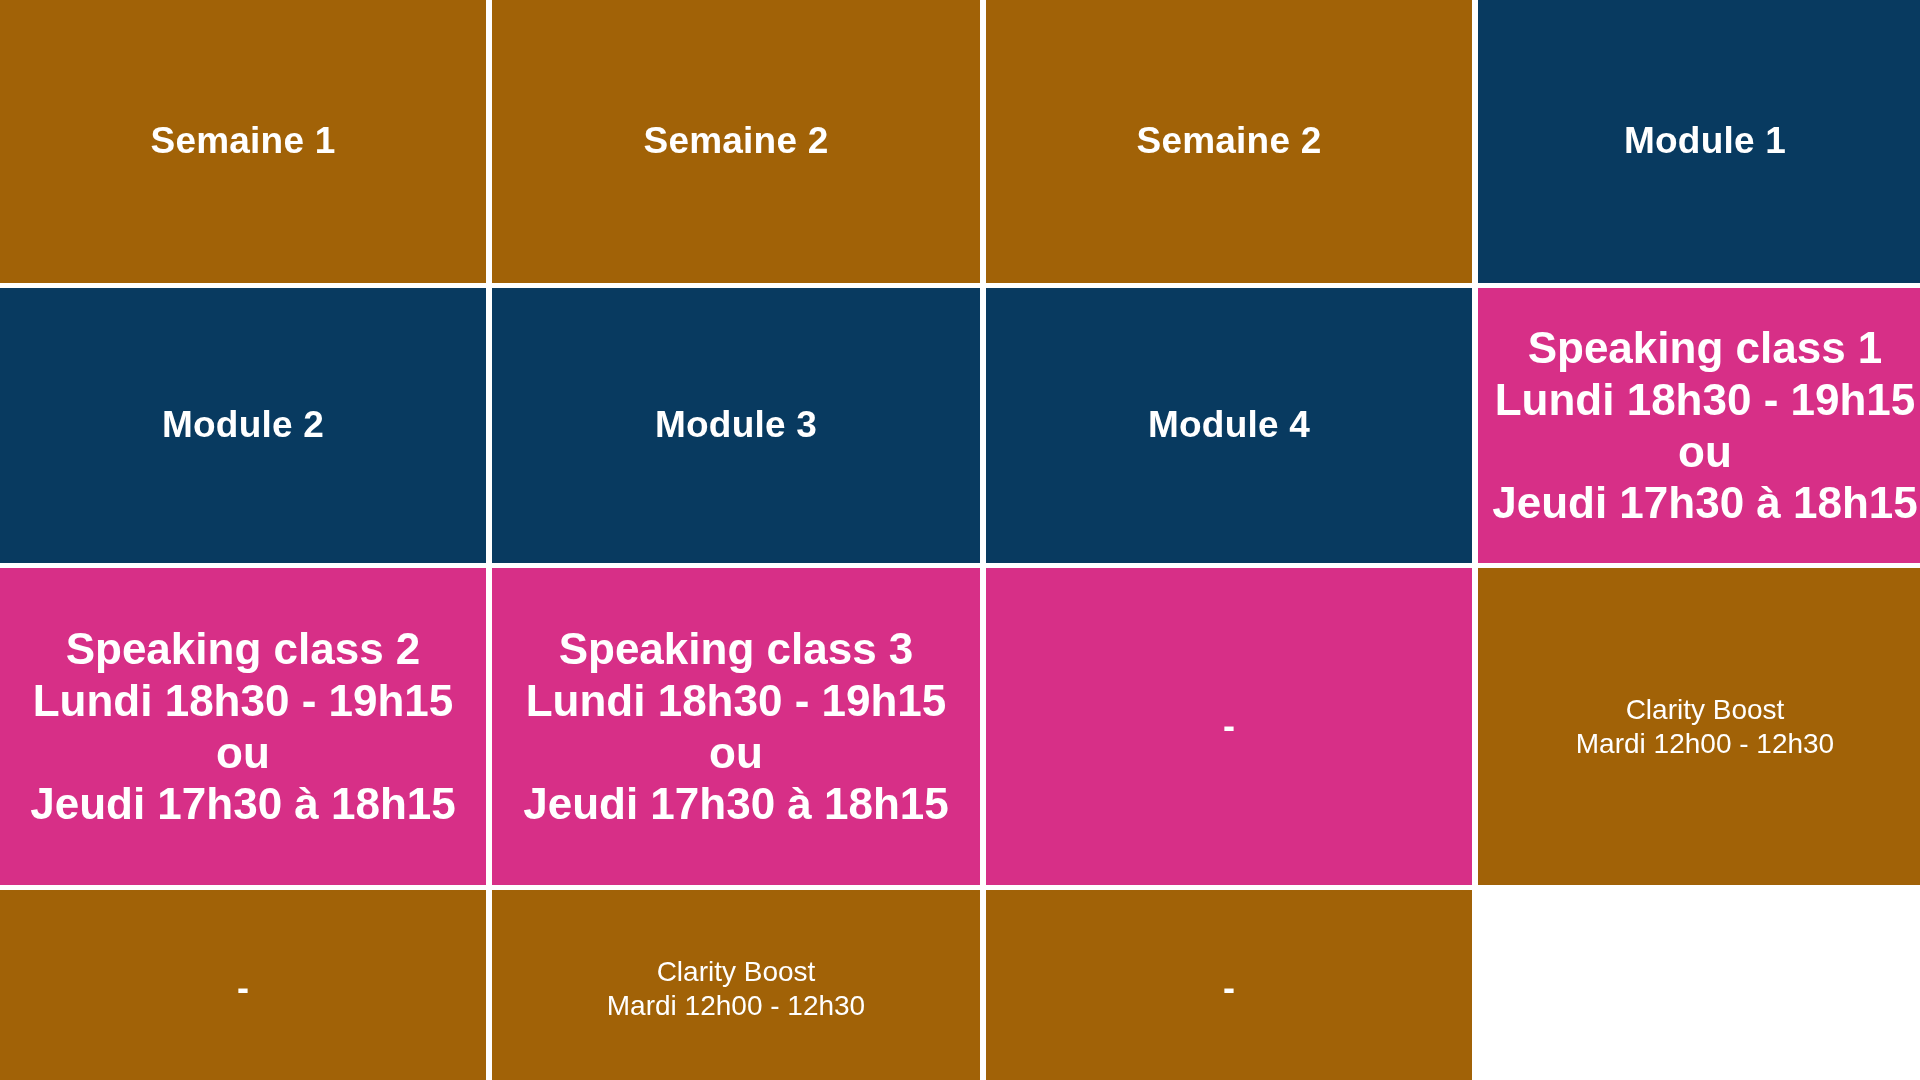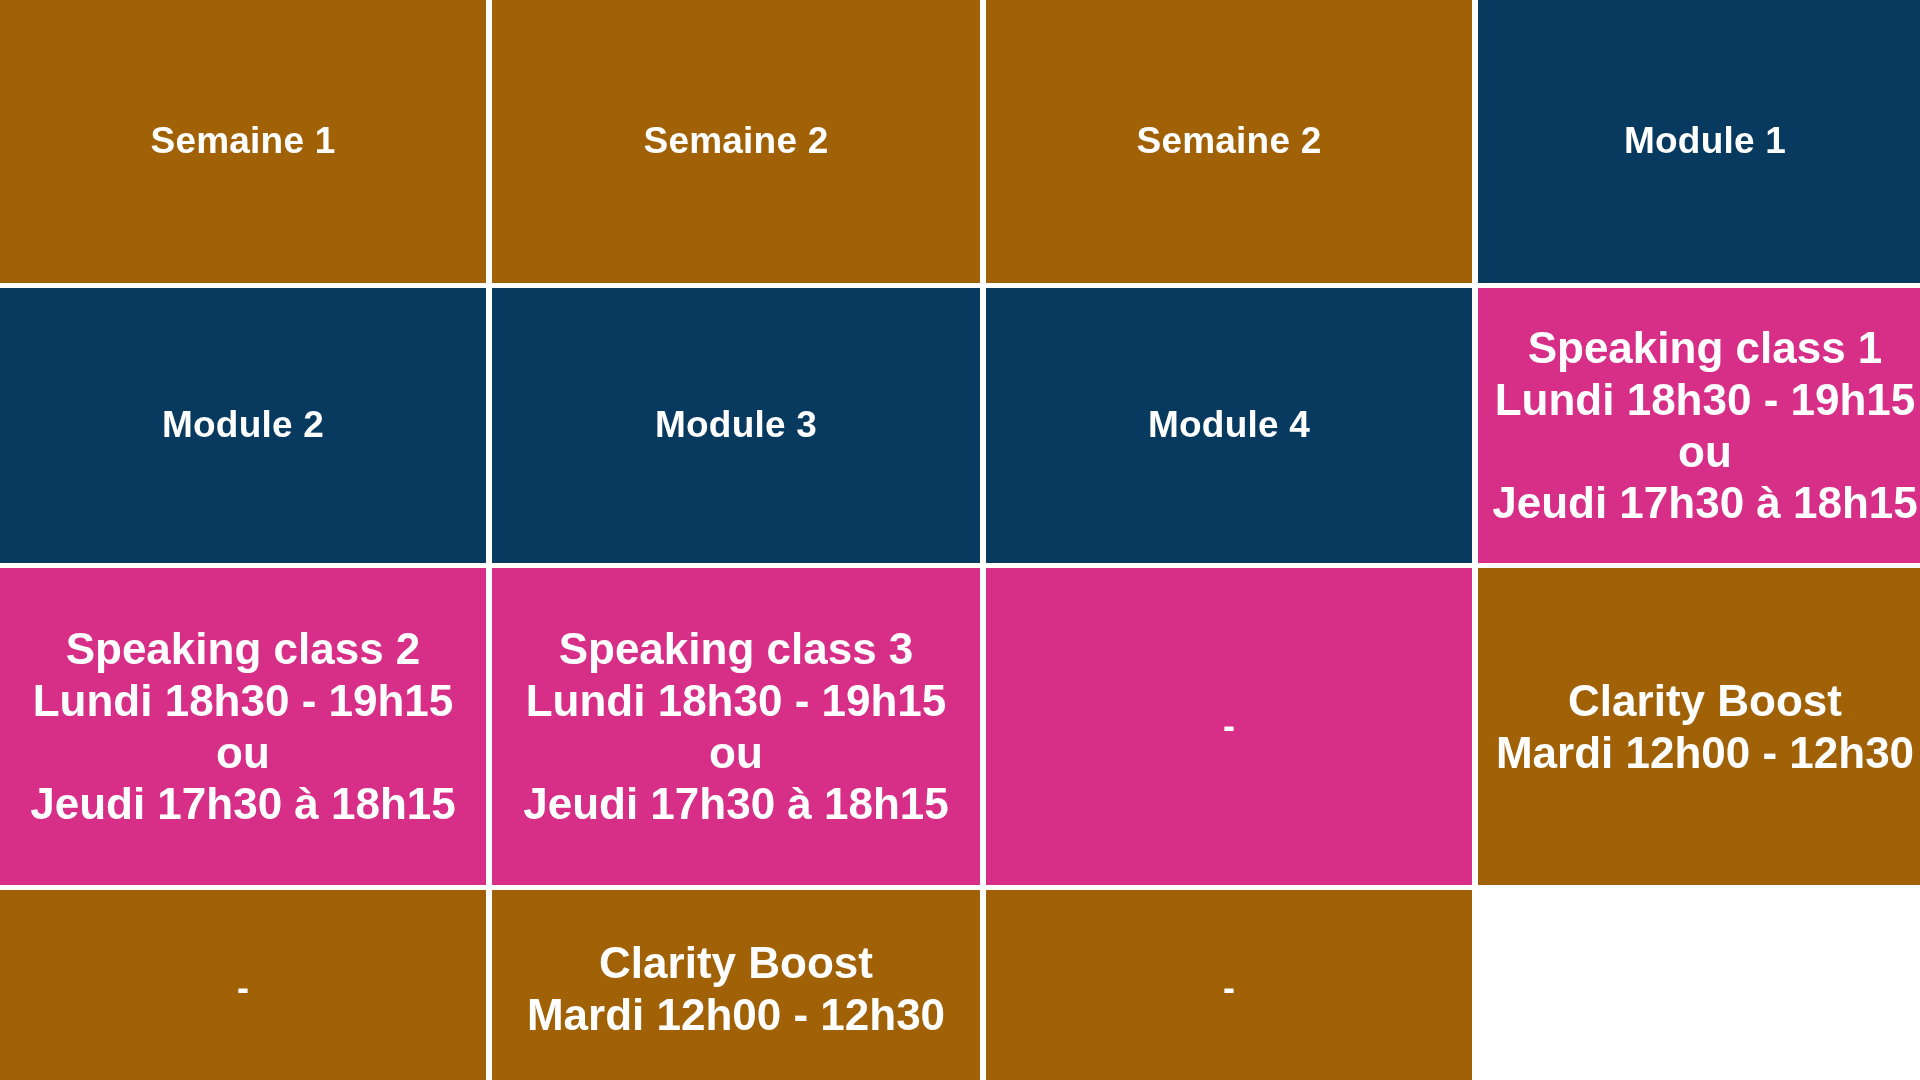--- a/index.html
+++ b/index.html
@@ -55,22 +55,22 @@
     font-weight: 700;
     letter-spacing: 0.2px;
     line-height: 1.15;
   }
   .row-speaking .cell-text {
     font-size: 44px;
     font-weight: 700;
     line-height: 1.18;
   }
   .row-clarity .cell-text {
-    font-size: 44px;
-    font-weight: 700;
+    font-size: 28px;
+    font-weight: 400;
     line-height: 1.18;
   }
 
   .cell-text {
     white-space: pre-line;
     margin: 0;
   }
 
   .cell-text.empty-dash {
     font-size: 36px;

